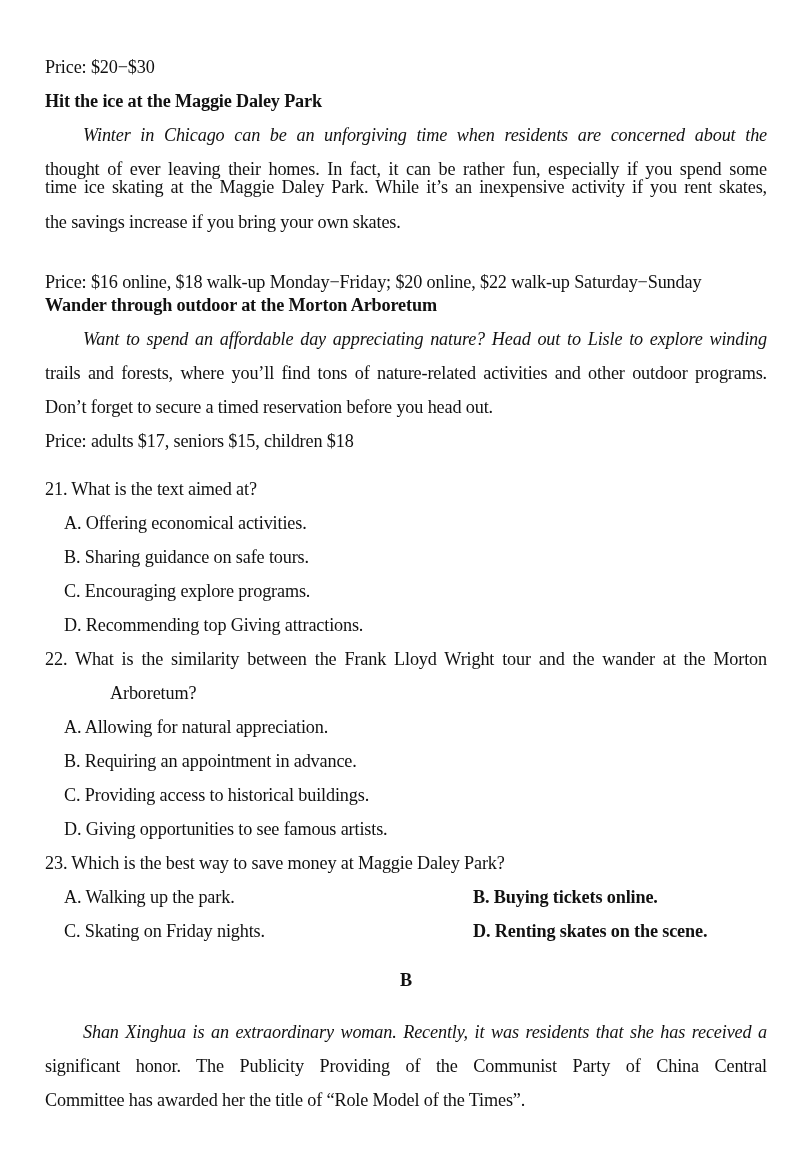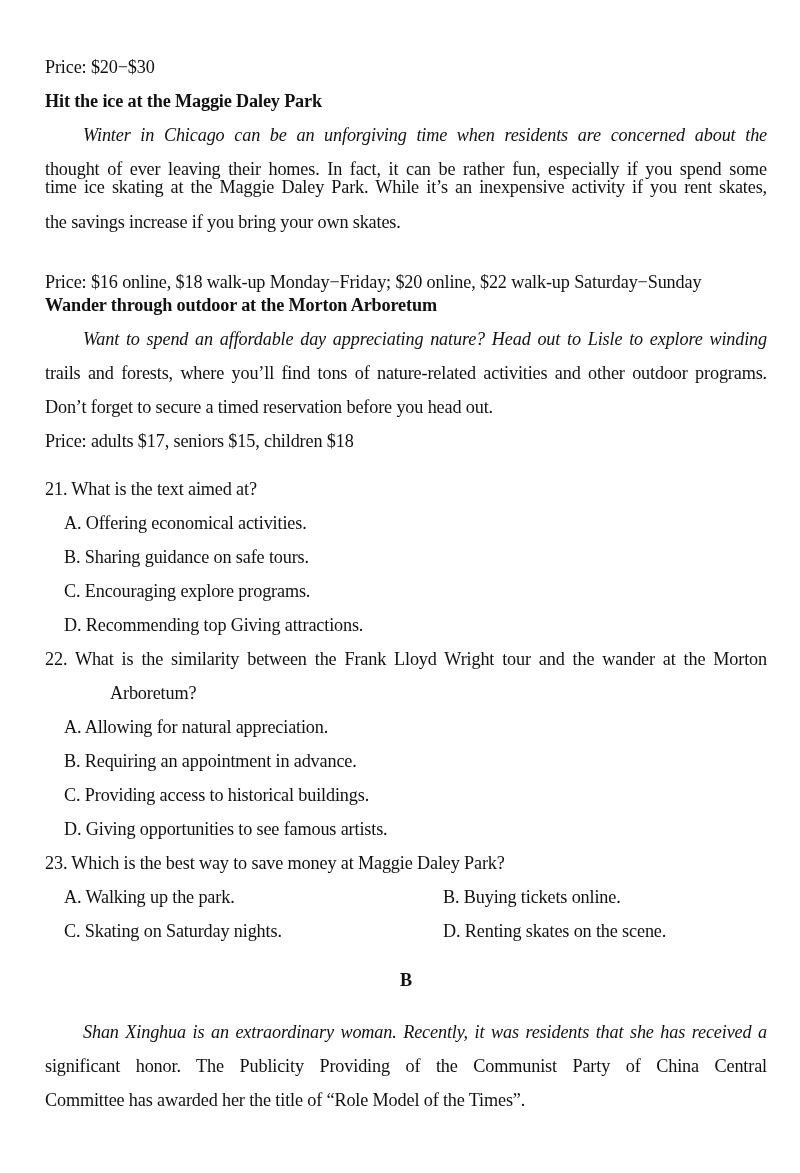--- a/index.html
+++ b/index.html
@@ -31,21 +31,21 @@
     }
     .justify {
       width: 722px;
       text-align: justify;
       text-align-last: justify;
       white-space: normal;
     }
     .bold { font-weight: bold; text-align: center; }
     .indent-just { left: 38px; width: 684px; font-style: italic; }
     .opt { left: 19px; }
-    .opt2 { left: 398px; }
+    .opt2 { left: 428px; font-weight: bold; }
     .cont { left: 29px; margin-left: 36px; }
     .center {
       left: 0;
       width: 722px;
       text-align: center;
     }
     .footer {
       font-size: 15.5px;
       font-family: Liberation Sans, sans-serif;
       letter-spacing: 0;
@@ -86,21 +86,21 @@
     <div class="line opt" style="top:716px">A. Allowing for natural appreciation.</div>
     <div class="line opt" style="top:750px">B. Requiring an appointment in advance.</div>
     <div class="line opt" style="top:784px">C. Providing access to historical buildings.</div>
     <div class="line opt" style="top:818px">D. Giving opportunities to see famous artists.</div>
   </div>
 
   <div>
     <div class="line" style="top:852px">23. Which is the best way to save money at Maggie Daley Park?</div>
     <div class="line opt" style="top:886px">A. Walking up the park.</div>
     <div class="line opt2" style="top:886px">B. Buying tickets online.</div>
-    <div class="line opt" style="top:920px">C. Skating on Saturday nights.</div>
+    <div class="line opt" style="top:920px">C. Skating on Friday nights.</div>
     <div class="line opt2" style="top:920px">D. Renting skates on the scene.</div>
   </div>
 
   <div class="line center bold" style="top:969px">B</div>
   <div class="line indent-just justify" style="top:1021px">Shan Xinghua is an extraordinary woman. Recently, it was residents that she has received a</div>
   <div class="line justify" style="top:1055px">significant honor. The Publicity Providing of the Communist Party of China Central</div>
   <div class="line" style="top:1089px">Committee has awarded her the title of “Role Model of the Times”.</div>
 
   <div class="line center footer" style="top:1137px">高三第四次诊断考试　英语试题　第 4 页（共 12 页）</div>
 </div>

